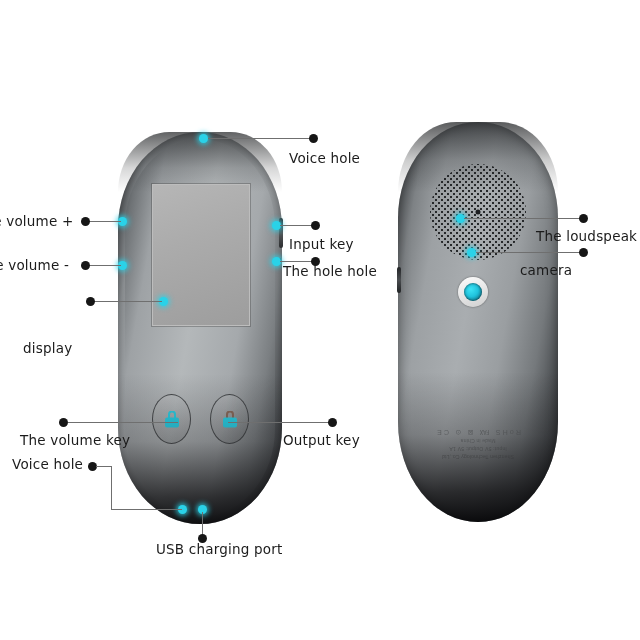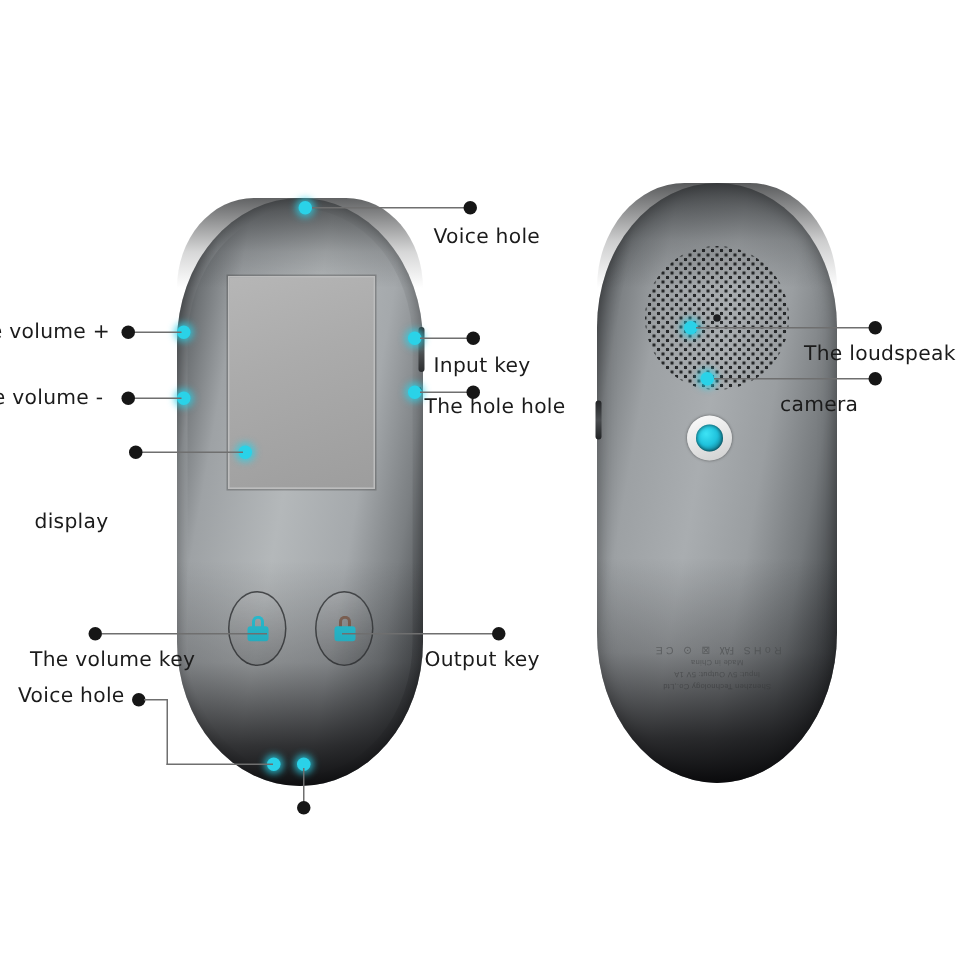--- a/index.html
+++ b/index.html
@@ -320,20 +320,21 @@
   <div class="hot" style="left:178px;top:505px;"></div>
   <div class="dot" style="left:88px;top:462px;"></div>
   <div class="lbl" style="left:12px;top:458px;">Voice hole</div>
   <div class="line" style="left:96px;top:466px;width:16px;"></div>
   <div class="vline" style="left:111px;top:466px;height:44px;"></div>
   <div class="line" style="left:111px;top:509px;width:71px;"></div>
 
   <div class="hot" style="left:198px;top:505px;"></div>
   <div class="vline" style="left:202px;top:512px;height:26px;"></div>
   <div class="dot" style="left:198px;top:534px;"></div>
+  <div class="lbl" style="left:156px;top:543px;">USB charging port</div>
 
   <div class="hot" style="left:456px;top:214px;"></div>
   <div class="line" style="left:464px;top:218px;width:119px;"></div>
   <div class="dot" style="left:579px;top:214px;"></div>
   <div class="lbl" style="left:536px;top:230px;">The loudspeak</div>
 
   <div class="hot" style="left:467px;top:248px;"></div>
   <div class="line" style="left:476px;top:252px;width:107px;"></div>
   <div class="dot" style="left:579px;top:248px;"></div>
   <div class="lbl" style="left:520px;top:264px;">camera</div>

